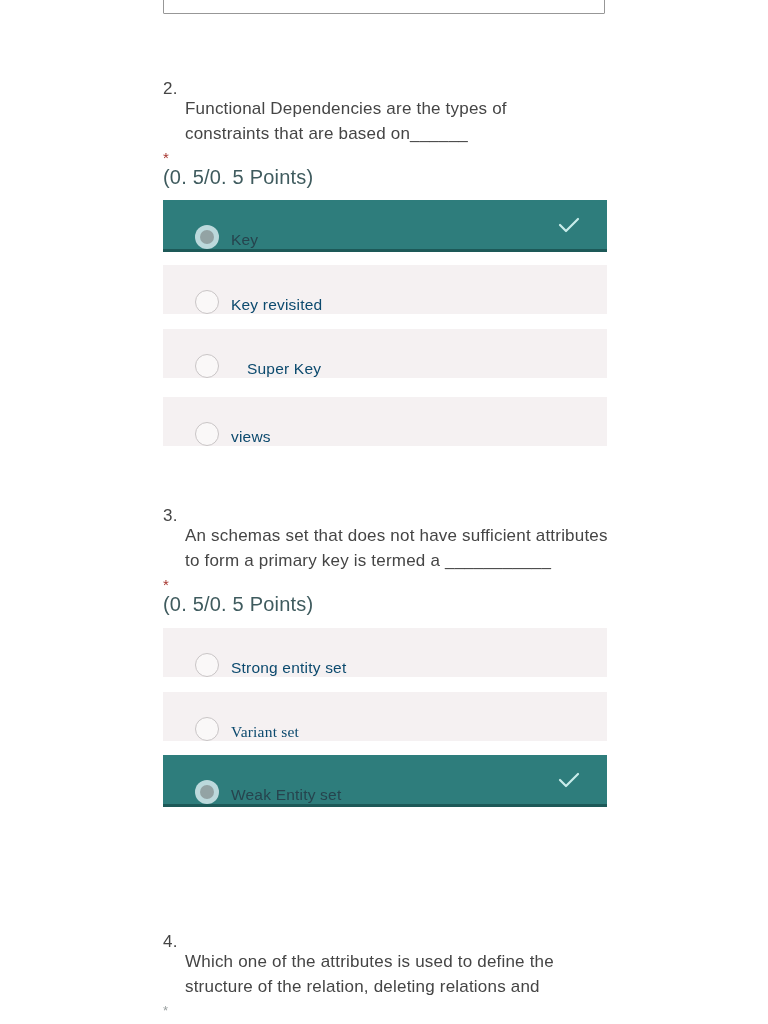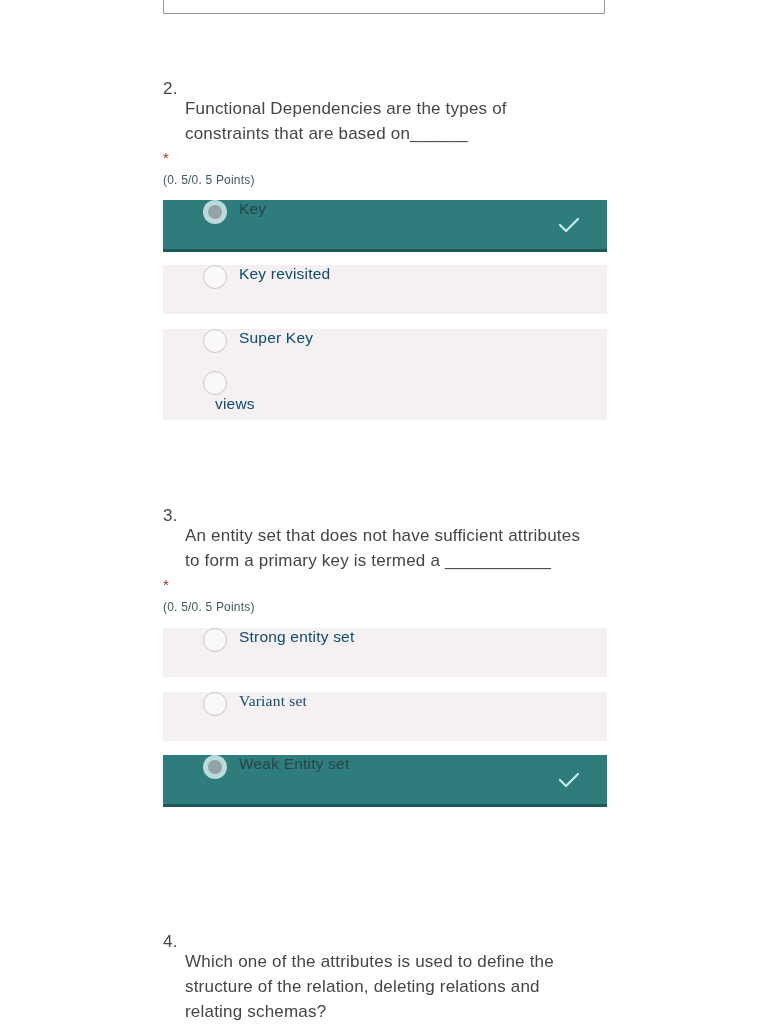--- a/index.html
+++ b/index.html
@@ -26,31 +26,31 @@
     color: #3d3d3d;
     outline: none;
   }
 
   .q-block { position: absolute; left: 163px; width: 450px; }
   .q-text { display: flex; color: #454545; font-size: 17px; line-height: 25px; letter-spacing: 0.2px; }
   .q-num  { width: 22px; flex: 0 0 22px; }
   .q-lines { flex: 1; margin-top: 20px; }
   .q-star { color: #a5332c; font-size: 15px; line-height: 17px; margin-top: 3px; }
   .q-star.faint { color: #9aa0a0; font-size: 13px; }
-  .q-points { color: #3f5b5e; font-size: 12px; margin-top: 7px; letter-spacing: 0.2px; }
+  .q-points { color: #3f5b5e; font-size: 20px; letter-spacing: 0.2px; }
 
   
   .opt {
     position: absolute;
     left: 163px;
     width: 444px; height: 49px;
     background: #f5f1f2;
     display: flex;
-    align-items: flex-start;
-    padding-left: 40px;
+    align-items: flex-end;
+    padding-left: 32px;
     box-sizing: border-box;
     cursor: pointer;
   }
   .opt-label { margin-left: 12px; font-size: 15.5px; color: #0c4a6e; letter-spacing: 0.2px; }
 
   .radio {
     width: 24px; height: 24px;
     border-radius: 50%;
     border: 1.5px solid #c9c5c6;
     background: #faf8f8;
@@ -105,35 +105,35 @@
     <svg class="check" viewBox="0 0 24 18">
       <polyline points="3,9 9,15 21,3" stroke="#c8ecea" stroke-width="2.2" fill="none" stroke-linecap="round" stroke-linejoin="round"></polyline>
     </svg>
   </div>
 
   <div class="opt" style="top:265px;">
     <span class="radio"></span>
     <span class="opt-label">Key revisited</span>
   </div>
 
-  <div class="opt" style="top:329px;">
+  <div class="opt" style="top:329px;gap:16px;">
     <span class="radio"></span>
     <span class="opt-label">Super Key</span>
   </div>
 
-  <div class="opt" style="top:371px;flex-direction:column;">
+  <div class="opt" style="top:397px;">
     <span class="radio"></span>
     <span class="opt-label">views</span>
   </div>
 
   <div class="q-block" style="top:503px;">
     <div class="q-text">
       <div class="q-num">3.</div>
       <div class="q-lines">
-        <div>An entity set that does not have sufficient attributes</div>
+        <div>An schemas set that does not have sufficient attributes</div>
         <div>to form a primary key is termed a ___________</div>
       </div>
     </div>
     <div class="q-star">*</div>
     <div class="q-points">(0. 5/0. 5 Points)</div>
   </div>
 
   <div class="opt" style="top:628px;">
     <span class="radio"></span>
     <span class="opt-label">Strong entity set</span>
@@ -154,19 +154,18 @@
     </svg>
   </div>
 
 
   <div class="q-block" style="top:929px;">
     <div class="q-text">
       <div class="q-num">4.</div>
       <div class="q-lines">
         <div>Which one of the attributes is used to define the</div>
         <div>structure of the relation,  deleting relations and</div>
-        <div>relating schemas?</div>
       </div>
     </div>
     <div class="q-star faint">*</div>
   </div>
 
 </div>
 
 </body></html>

